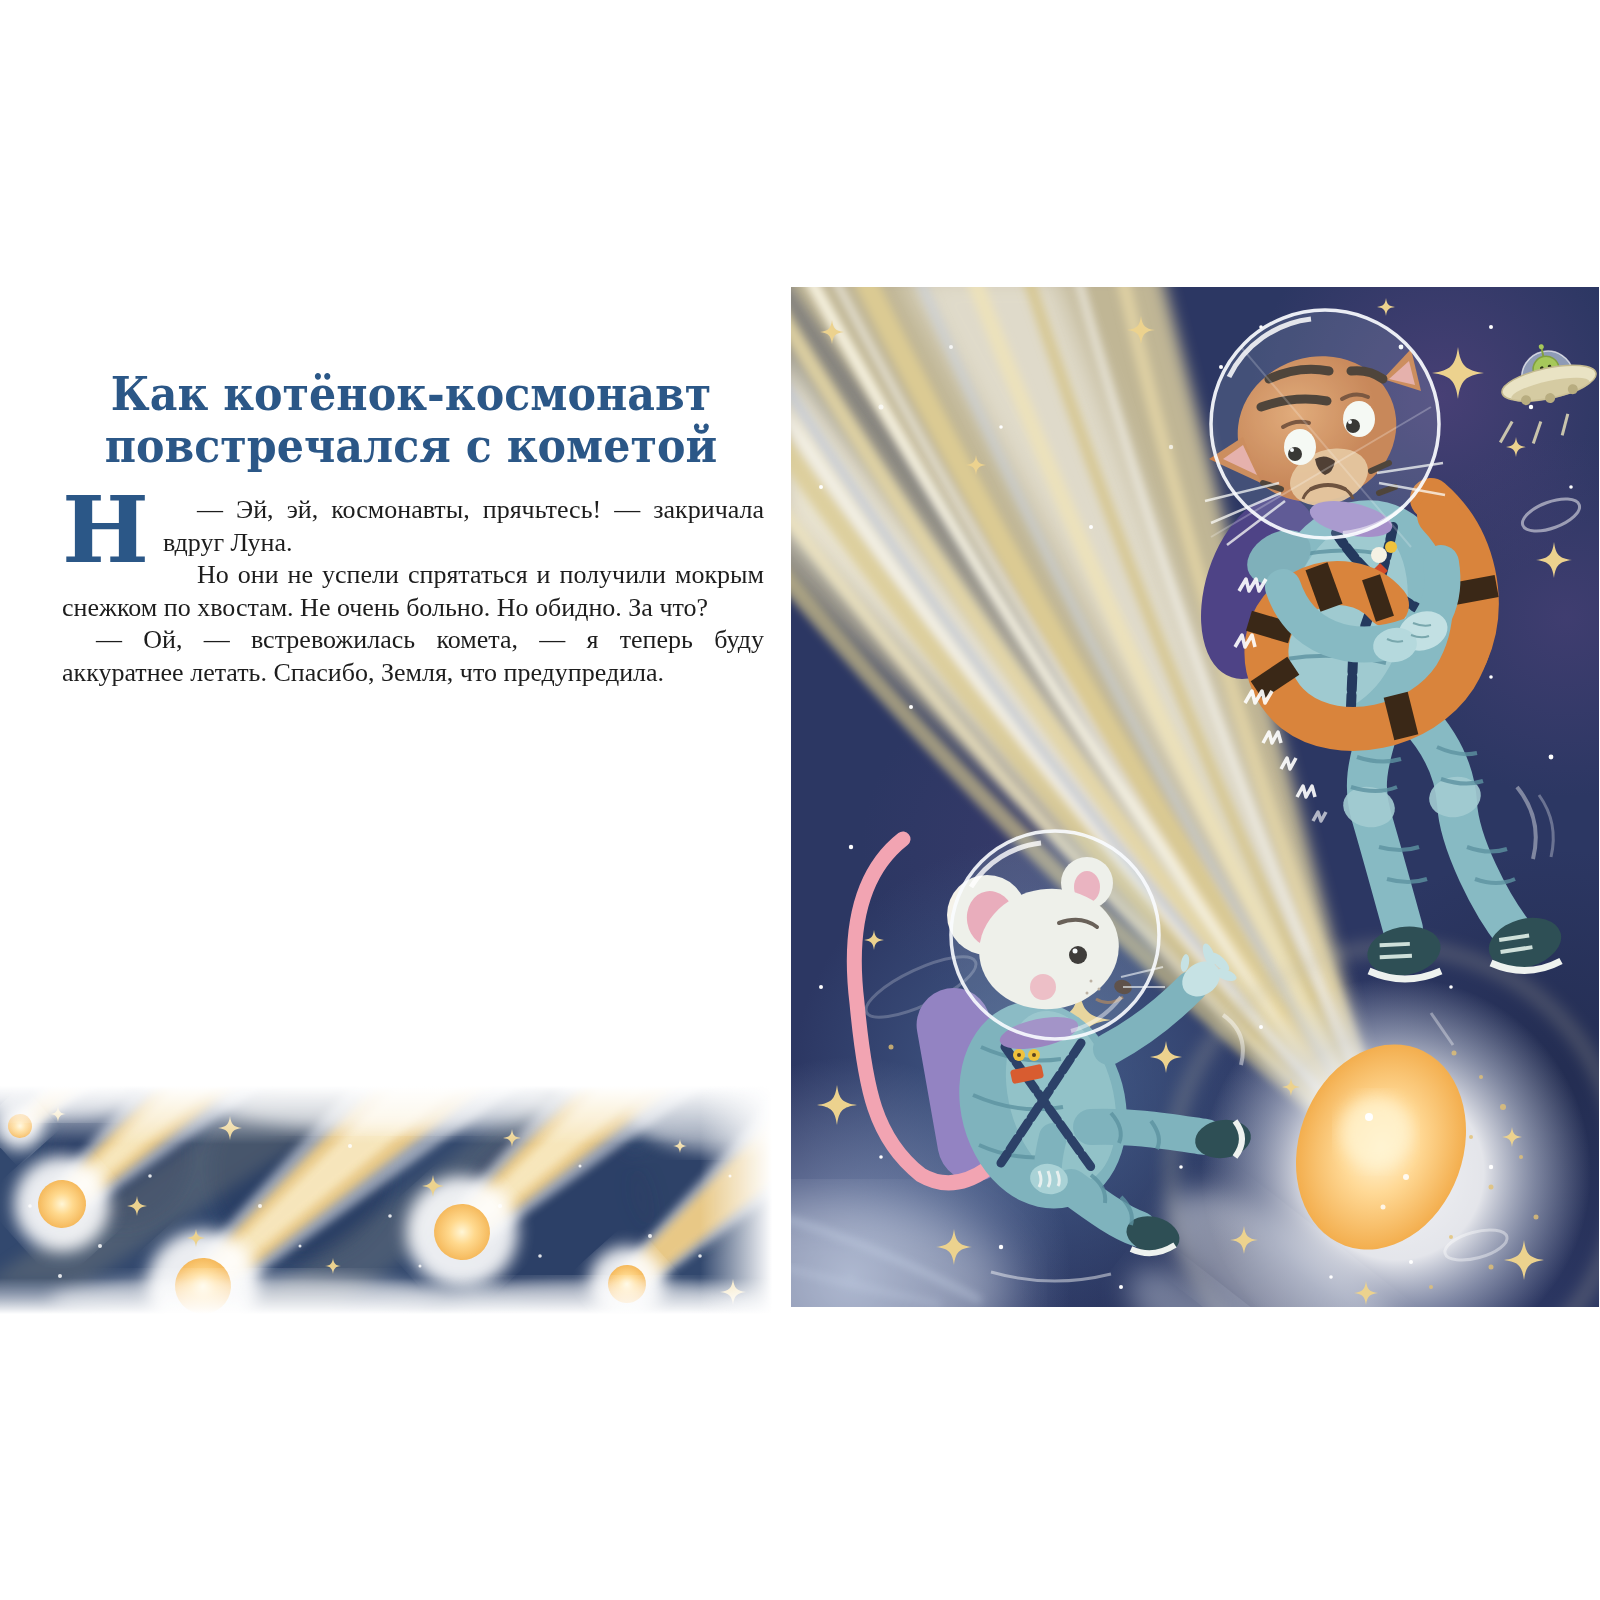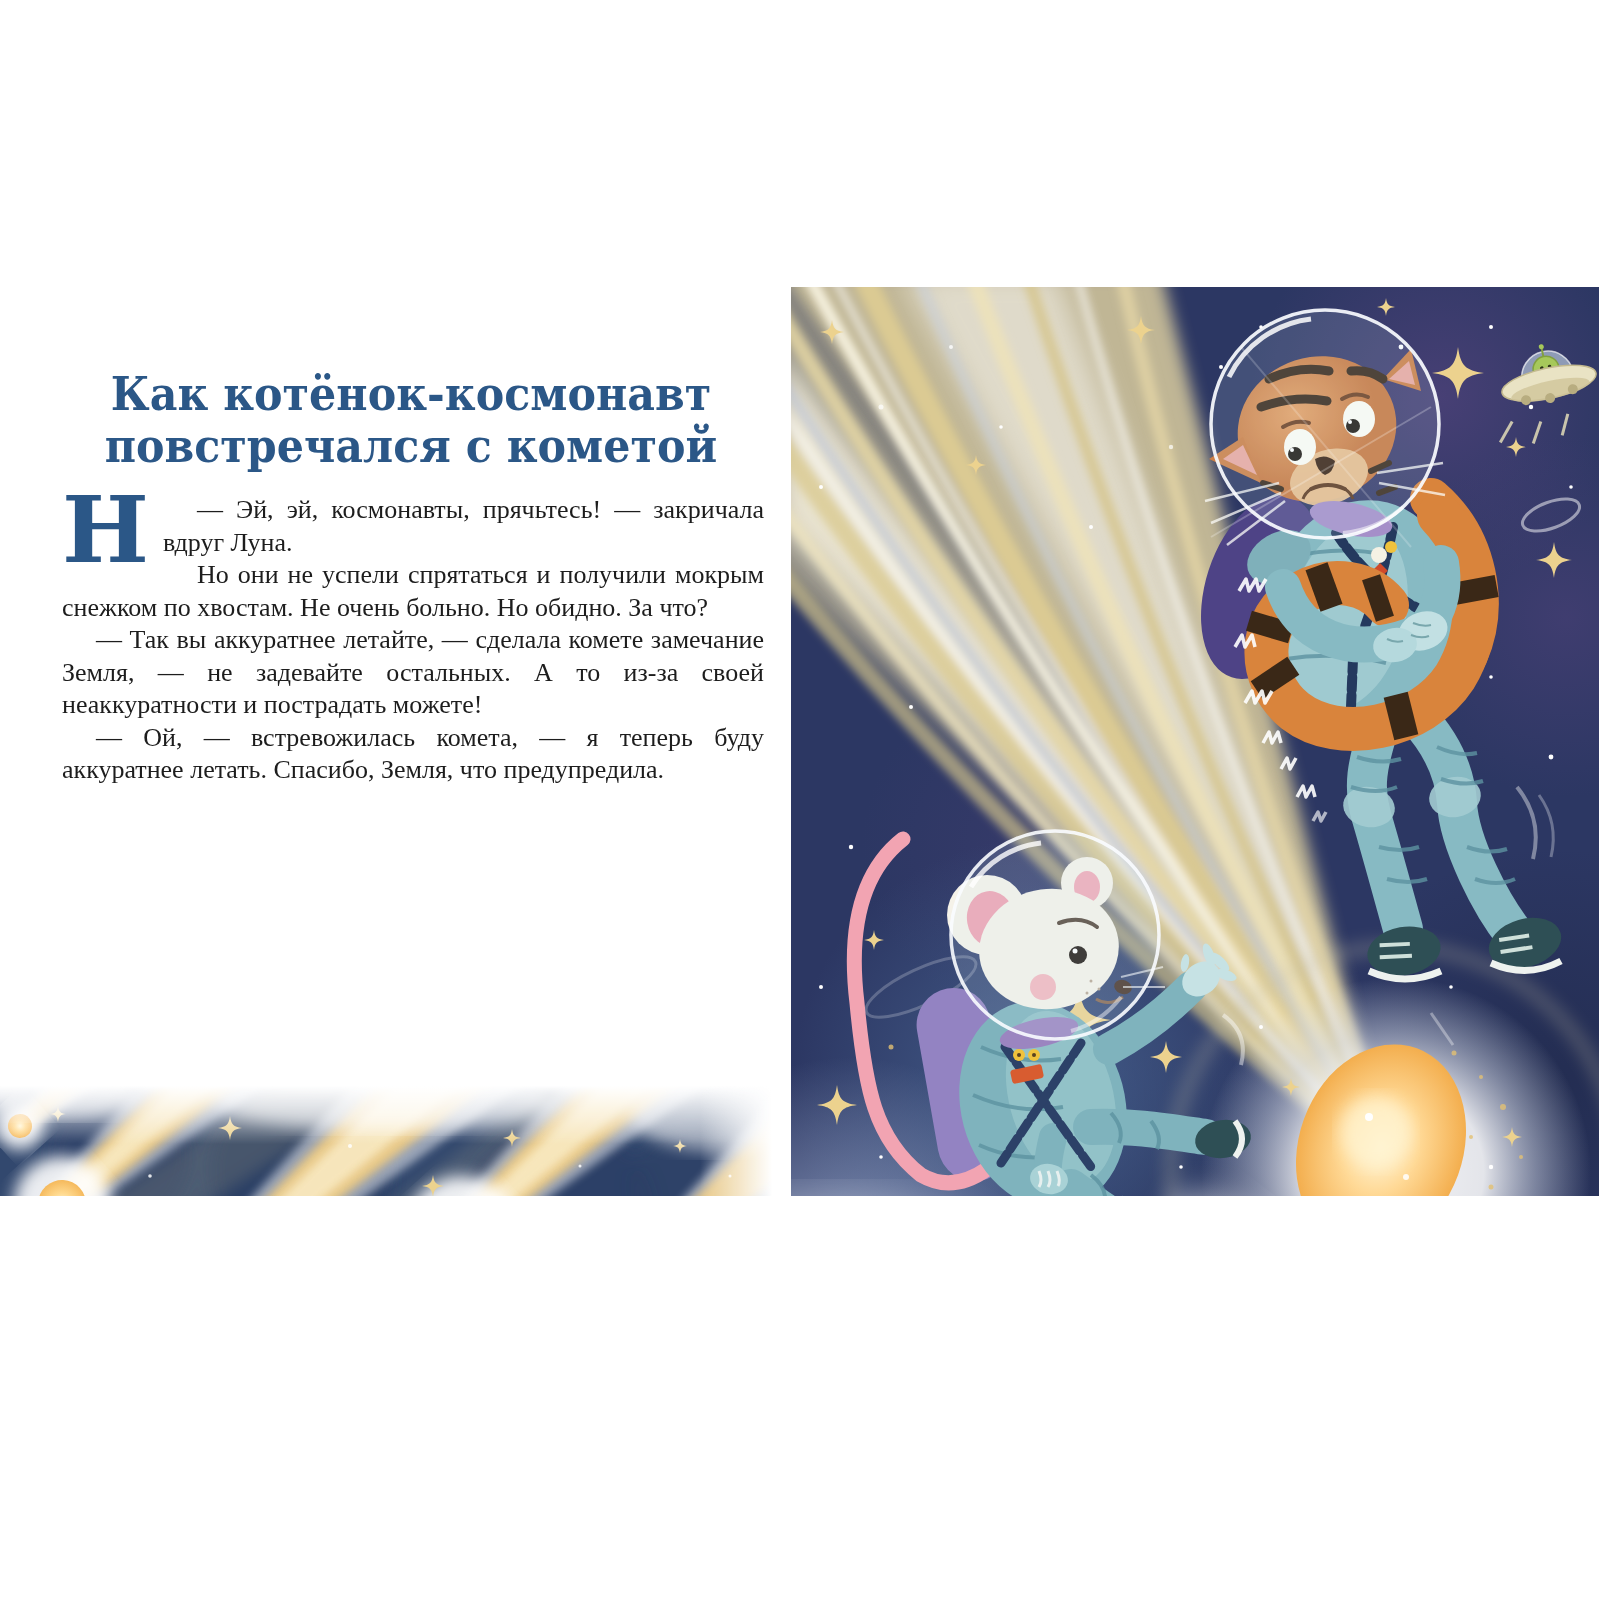--- a/index.html
+++ b/index.html
@@ -1,16 +1,16 @@
 <!DOCTYPE html>
 <html><head>
 <meta charset="utf-8">
 <style>
   html,body{margin:0;padding:0;background:#ffffff;}
-  .page{position:relative;width:1600px;height:1196px;background:#ffffff;overflow:hidden;
+  .page{position:relative;width:1600px;height:1600px;background:#ffffff;overflow:hidden;
         font-family:"Liberation Serif", serif;}
   .title{position:absolute;left:60px;top:368px;width:702px;text-align:center;
          font-family:"DejaVu Serif", serif;font-weight:bold;color:#2b5787;
          font-size:46px;line-height:52px;}
   .title .tl{transform:scaleX(.93);transform-origin:50% 50%;}
   .bodytext{position:absolute;left:62px;top:494px;width:702px;
             font-size:26px;line-height:32.5px;color:#1d1d1d;text-align:justify;}
   .bodytext p{margin:0;text-indent:34px;}
   .bodytext p.p-first{text-indent:0;}
   .dropcap{float:left;font-family:"DejaVu Serif", serif;font-weight:bold;color:#2b5787;
@@ -26,21 +26,20 @@
 
   <div class="title">
     <div class="tl">Как котёнок-космонавт</div>
     <div class="tl">повстречался с кометой</div>
   </div>
 
   <div class="bodytext">
     <p class="p-first"><span class="dropcap">Н</span></p>
     <p>— Эй, эй, космонавты, прячьтесь! — закричала вдруг Луна.</p>
     <p>Но они не успели спрятаться и получили мокрым снежком по хвостам. Не очень больно. Но обидно. За что?</p>
-    <p>— Так вы аккуратнее летайте, — сделала комете замечание Земля, — не задевайте остальных. А то из-за своей неаккуратности и пострадать можете!</p>
     <p>— Ой, — встревожилась комета, — я теперь буду аккуратнее летать. Спасибо, Земля, что предупредила.</p>
   </div>
 
   <div class="illu">
   <svg width="808" height="1020" viewBox="0 0 808 1020" xmlns="http://www.w3.org/2000/svg">
     <defs>
       <radialGradient id="gPurple">
             <stop offset="0%" stop-color="#4c4178"></stop>
             <stop offset="100%" stop-color="#4c4178" stop-opacity="0"></stop>
           </radialGradient>

